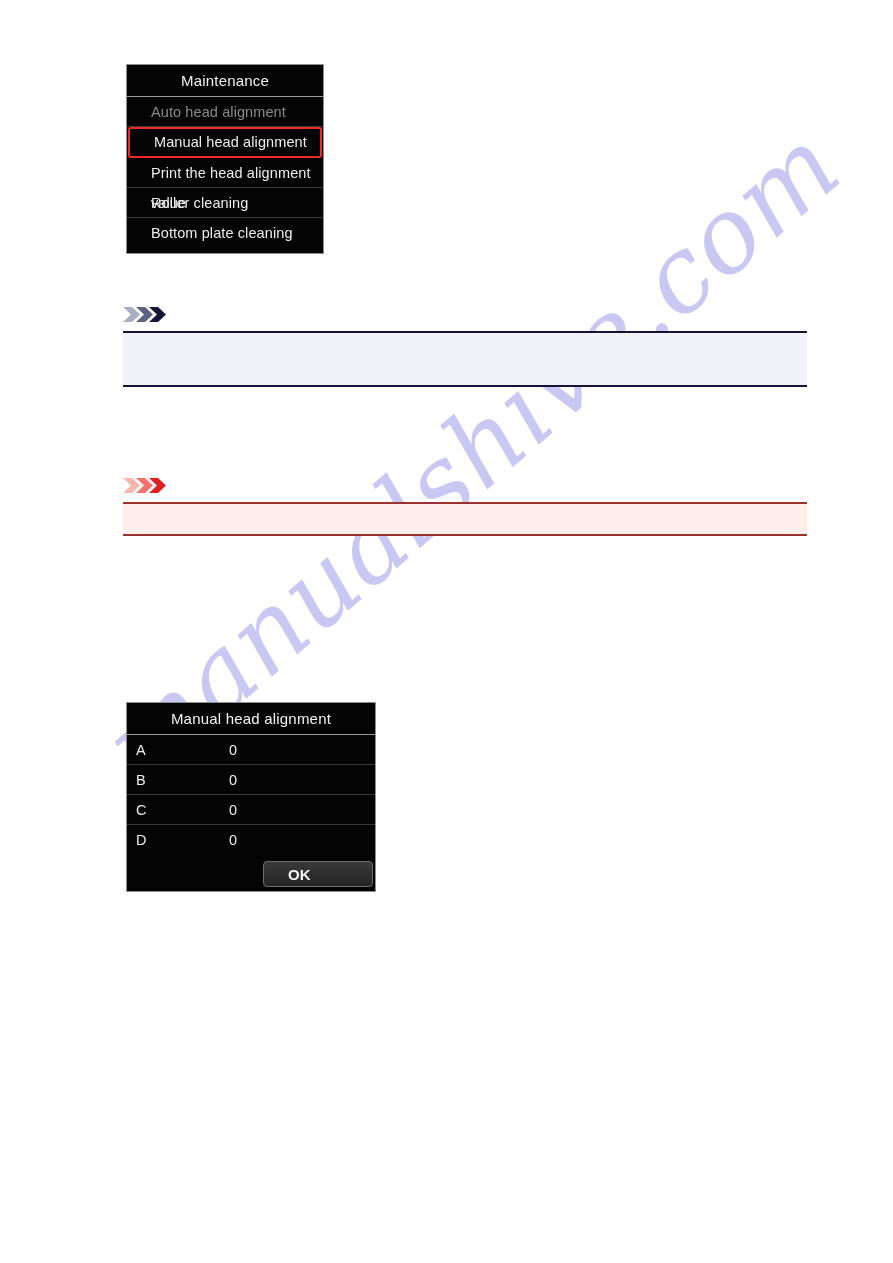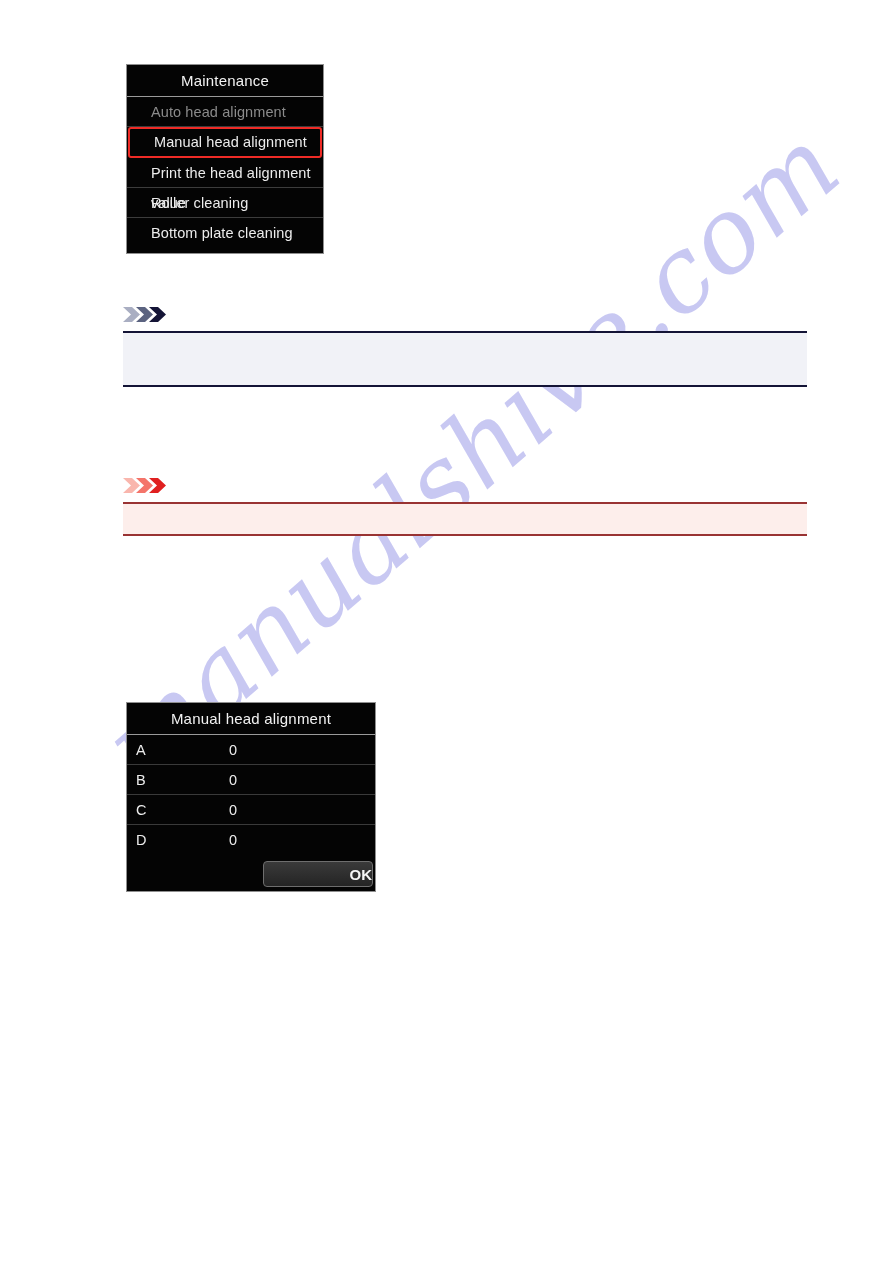--- a/index.html
+++ b/index.html
@@ -128,28 +128,29 @@
     width: 100%;
     height: 36px;
   }
   #ok-button {
     position: absolute;
     right: 2px;
     bottom: 4px;
     width: 110px;
     height: 26px;
     line-height: 26px;
-    text-align: right;
+    text-align: left;
     color: #f5f5f5;
     font-size: 15px;
     font-weight: bold;
     background: linear-gradient(#3a3a3a, #242424);
     border: 1px solid #6e6e6e;
     border-radius: 4px;
     box-sizing: border-box;
+    padding-left: 24px;
   }
 
   
   .callout { position: absolute; z-index: 8; }
   .chevrons { display: block; height: 17px; margin-bottom: 8px; }
   .callout-body {
     box-sizing: border-box;
     width: 684px;
   }
   #note-callout { left: 123px; top: 306px; }

